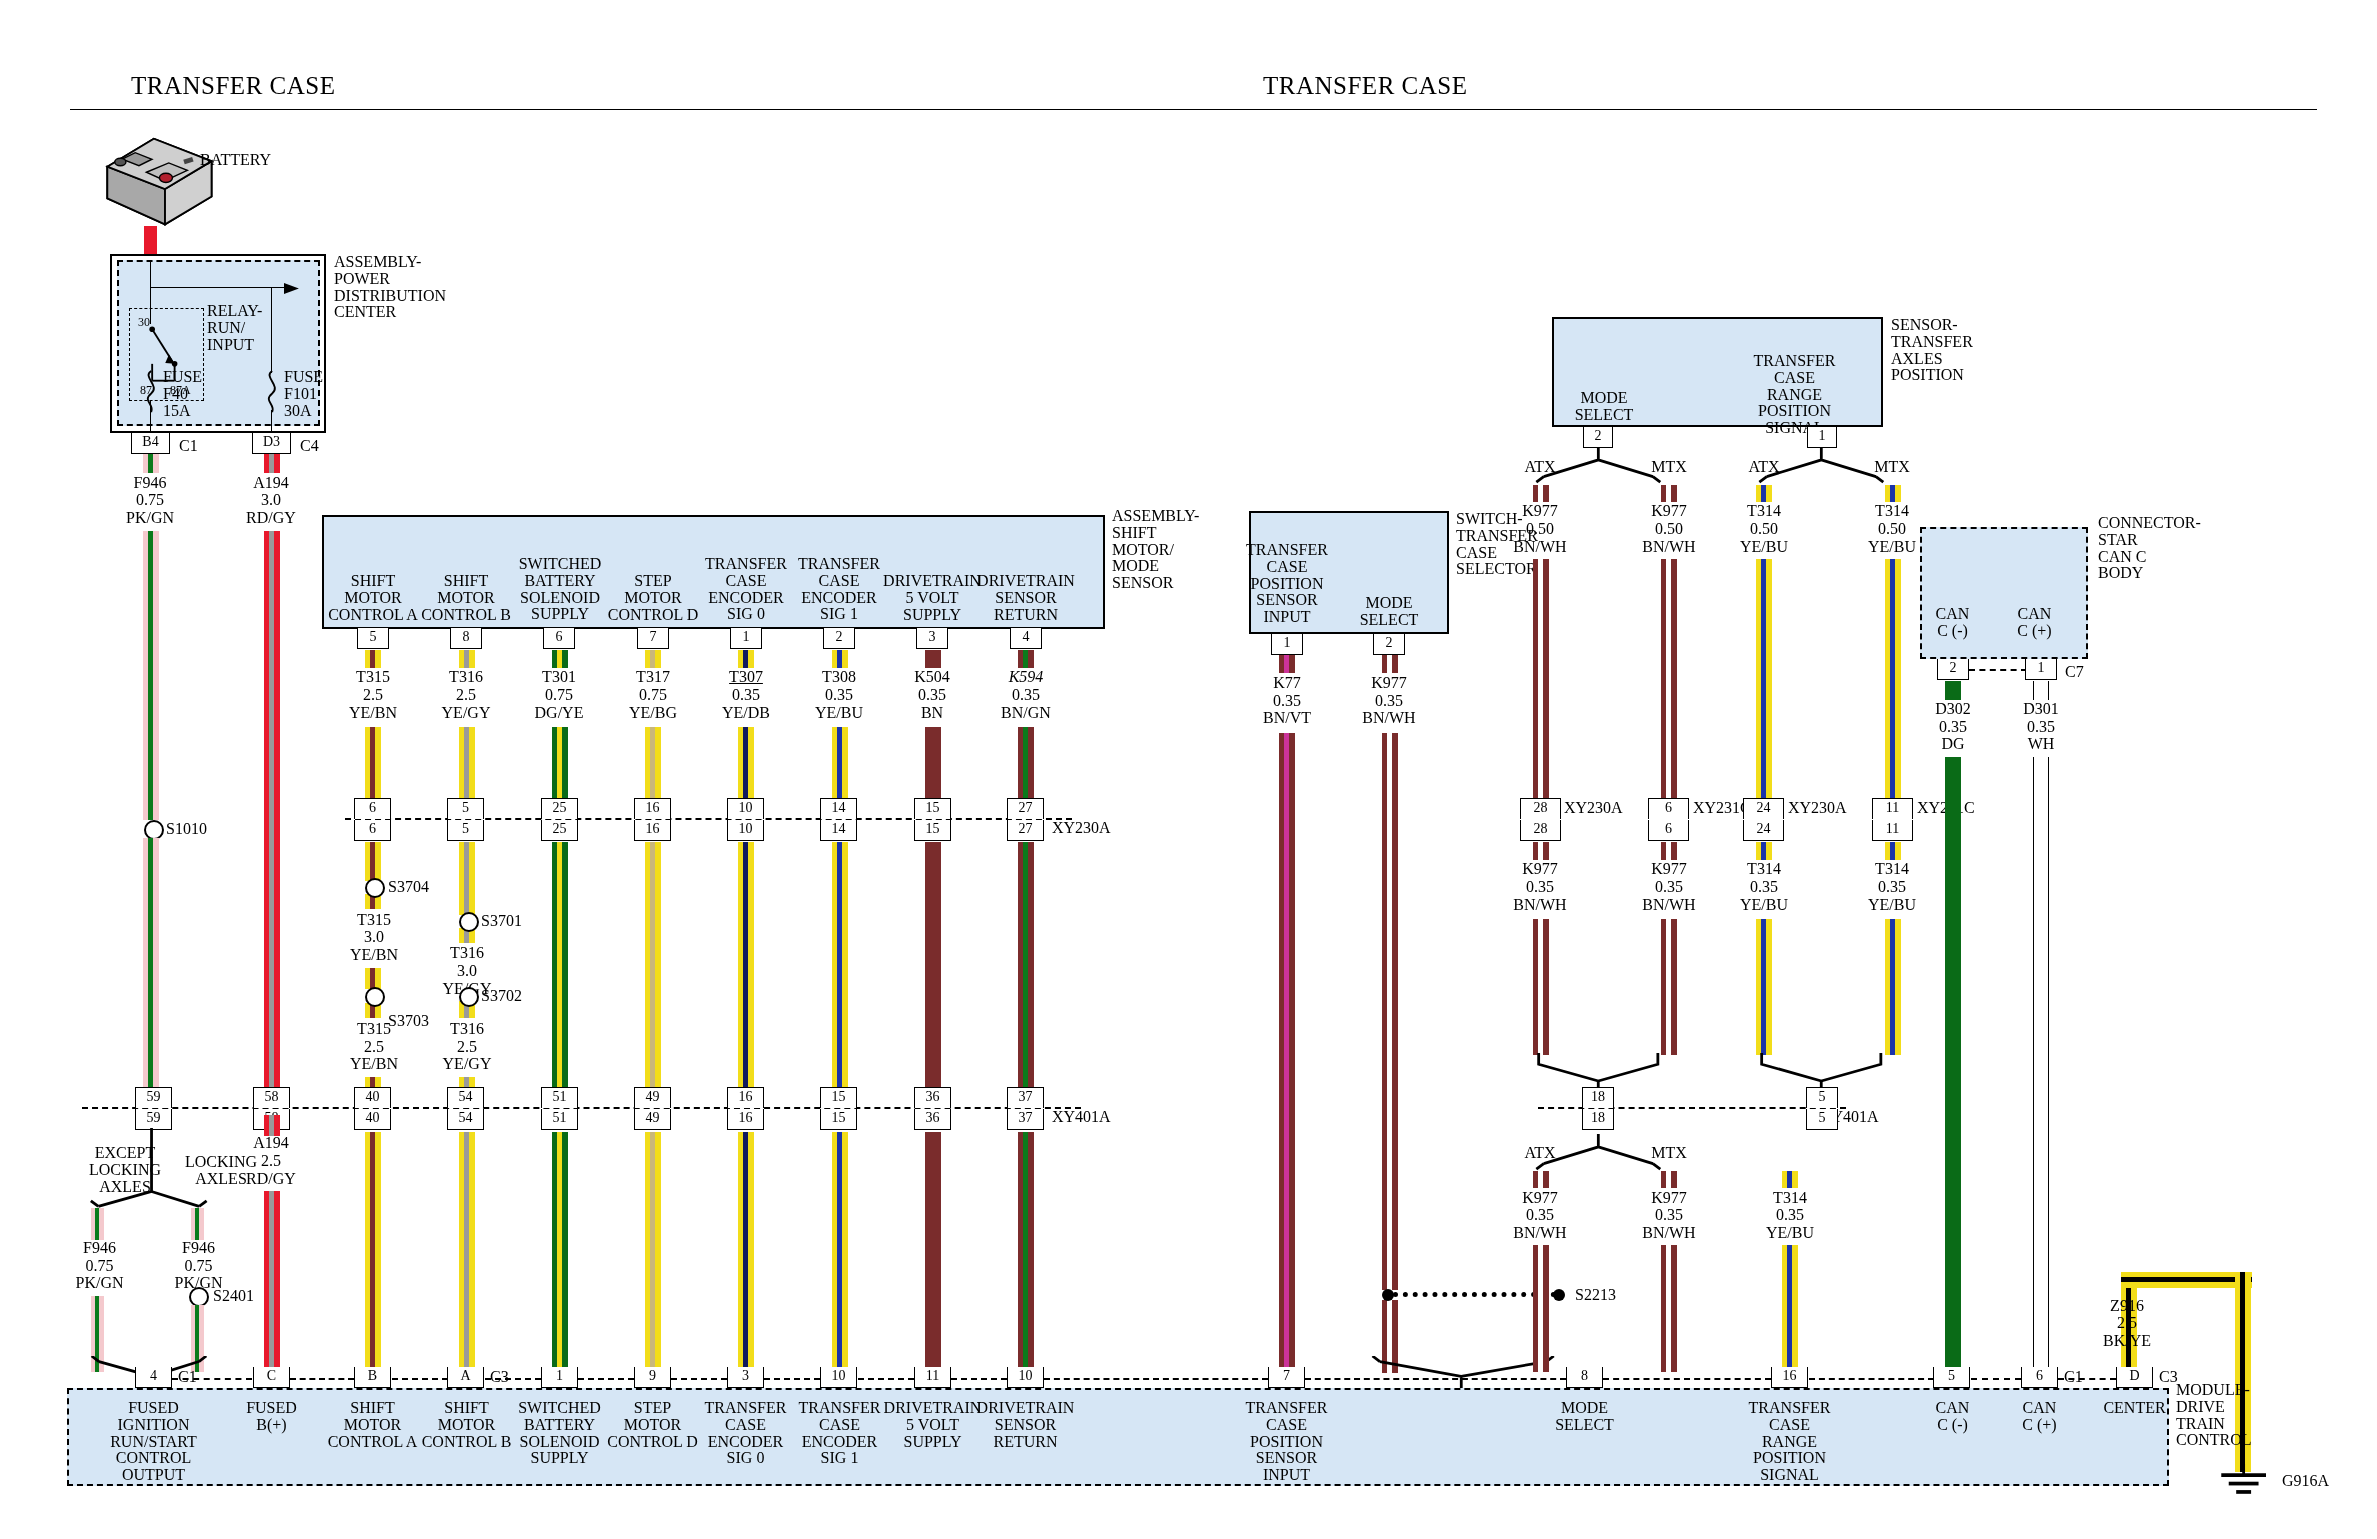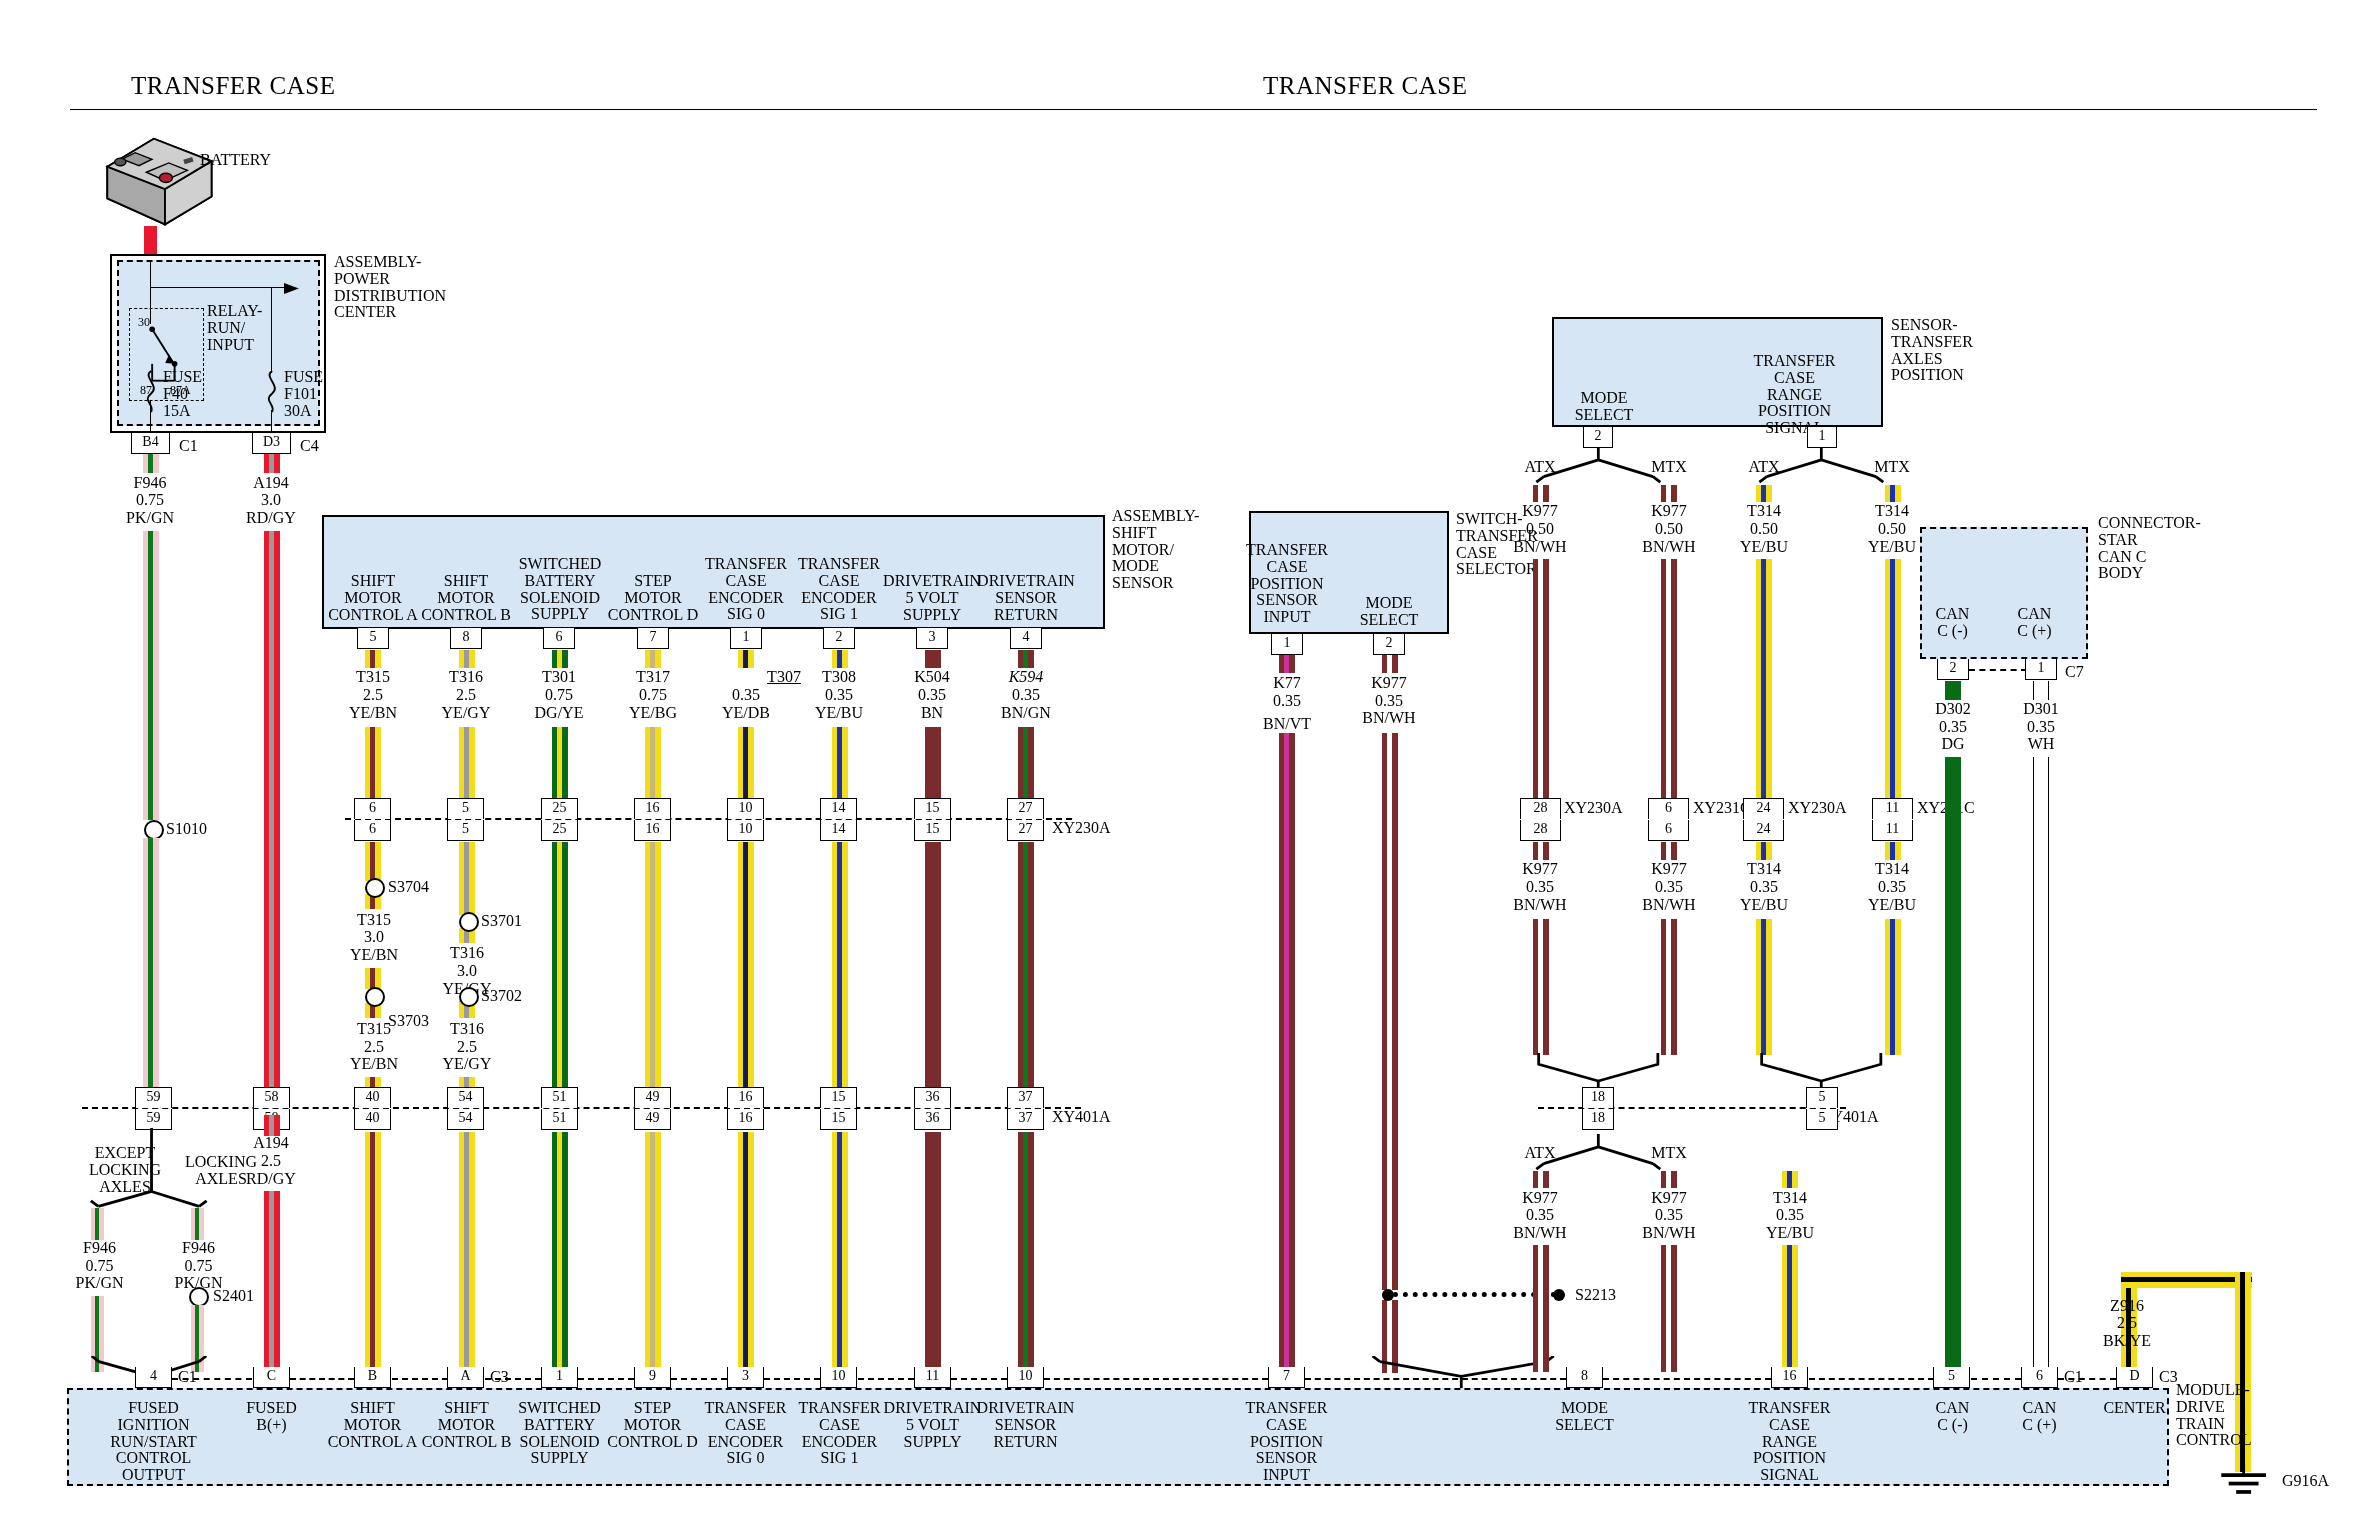--- a/index.html
+++ b/index.html
@@ -165,21 +165,21 @@
       <div class="t lbl c" style="left: 597px; top: 669px; width: 112px;">T317</div>
       <div class="t lbl c" style="left: 597px; top: 687px; width: 112px;">0.75</div>
       <div class="t lbl c" style="left: 597px; top: 705px; width: 112px;">YE/BG</div>
       <div class="wire" style="left: 645px; top: 727px; width: 16px; height: 73px; background: linear-gradient(90deg, rgb(242, 221, 26) 0px, rgb(242, 221, 26) 30%, rgb(201, 183, 122) 30%, rgb(201, 183, 122) 64%, rgb(242, 221, 26) 64%, rgb(242, 221, 26) 100%);"></div>
       <div class="t lbl c" style="left: 688px; top: 556px; width: 116px;">TRANSFER
 CASE
 ENCODER
 SIG 0</div>
       <div class="pin" style="left: 730px; top: 628px; width: 32px;">1</div>
       <div class="wire" style="left: 738px; top: 650px; width: 16px; height: 17.7px; background: linear-gradient(90deg, rgb(242, 221, 26) 0px, rgb(242, 221, 26) 30%, rgb(17, 26, 94) 30%, rgb(17, 26, 94) 64%, rgb(242, 221, 26) 64%, rgb(242, 221, 26) 100%);"></div>
-      <div class="t lbl c" style="left: 728px; top: 669px; width: 112px; text-decoration: underline;">T307</div>
+      <div class="t lbl c" style="left: 690px; top: 669px; width: 112px; text-decoration: underline;">T307</div>
       <div class="t lbl c" style="left: 690px; top: 687px; width: 112px;">0.35</div>
       <div class="t lbl c" style="left: 690px; top: 705px; width: 112px;">YE/DB</div>
       <div class="wire" style="left: 738px; top: 727px; width: 16px; height: 73px; background: linear-gradient(90deg, rgb(242, 221, 26) 0px, rgb(242, 221, 26) 30%, rgb(17, 26, 94) 30%, rgb(17, 26, 94) 64%, rgb(242, 221, 26) 64%, rgb(242, 221, 26) 100%);"></div>
       <div class="t lbl c" style="left: 781px; top: 556px; width: 116px;">TRANSFER
 CASE
 ENCODER
 SIG 1</div>
       <div class="pin" style="left: 823px; top: 628px; width: 32px;">2</div>
       <div class="wire" style="left: 832px; top: 650px; width: 16px; height: 17.7px; background: linear-gradient(90deg, rgb(242, 221, 26) 0px, rgb(242, 221, 26) 30%, rgb(27, 51, 168) 30%, rgb(27, 51, 168) 64%, rgb(242, 221, 26) 64%, rgb(242, 221, 26) 100%);"></div>
       <div class="t lbl c" style="left: 783px; top: 669px; width: 112px;">T308</div>
@@ -341,21 +341,21 @@
   <div id="switch-cols">
       <div class="t lbl c" style="left: 1229px; top: 542px; width: 116px;">TRANSFER
 CASE
 POSITION
 SENSOR
 INPUT</div>
       <div class="pin" style="left: 1271px; top: 634px; width: 32px;">1</div>
       <div class="wire" style="left: 1279px; top: 655px; width: 16px; height: 17.7px; background: linear-gradient(90deg, rgb(122, 44, 44) 0px, rgb(122, 44, 44) 30%, rgb(204, 51, 153) 30%, rgb(204, 51, 153) 64%, rgb(122, 44, 44) 64%, rgb(122, 44, 44) 100%);"></div>
       <div class="t lbl c" style="left: 1231px; top: 675px; width: 112px;">K77</div>
       <div class="t lbl c" style="left: 1231px; top: 693px; width: 112px;">0.35</div>
-      <div class="t lbl c" style="left: 1231px; top: 710px; width: 112px; margin-top: 6px;">BN/VT</div>
+      <div class="t lbl c" style="left: 1231px; top: 710px; width: 112px;">BN/VT</div>
       <div class="wire" style="left: 1279px; top: 733px; width: 16px; height: 643px; background: linear-gradient(90deg, rgb(122, 44, 44) 0px, rgb(122, 44, 44) 30%, rgb(204, 51, 153) 30%, rgb(204, 51, 153) 64%, rgb(122, 44, 44) 64%, rgb(122, 44, 44) 100%);"></div>
       <div class="t lbl c" style="left: 1331px; top: 595px; width: 116px;">MODE
 SELECT</div>
       <div class="pin" style="left: 1373px; top: 634px; width: 32px;">2</div>
       <div class="wire" style="left: 1382px; top: 655px; width: 16px; height: 17.7px; background: linear-gradient(90deg, rgb(122, 44, 44) 0px, rgb(122, 44, 44) 30%, rgb(255, 255, 255) 30%, rgb(255, 255, 255) 64%, rgb(122, 44, 44) 64%, rgb(122, 44, 44) 100%);"></div>
       <div class="t lbl c" style="left: 1333px; top: 675px; width: 112px;">K977</div>
       <div class="t lbl c" style="left: 1333px; top: 693px; width: 112px;">0.35</div>
       <div class="t lbl c" style="left: 1333px; top: 710px; width: 112px;">BN/WH</div>
       <div class="wire" style="left: 1382px; top: 733px; width: 16px; height: 557px; background: linear-gradient(90deg, rgb(122, 44, 44) 0px, rgb(122, 44, 44) 30%, rgb(255, 255, 255) 30%, rgb(255, 255, 255) 64%, rgb(122, 44, 44) 64%, rgb(122, 44, 44) 100%);"></div>
       <div class="wire" style="left: 1382px; top: 1300px; width: 16px; height: 73px; background: linear-gradient(90deg, rgb(122, 44, 44) 0px, rgb(122, 44, 44) 30%, rgb(255, 255, 255) 30%, rgb(255, 255, 255) 64%, rgb(122, 44, 44) 64%, rgb(122, 44, 44) 100%);"></div>

